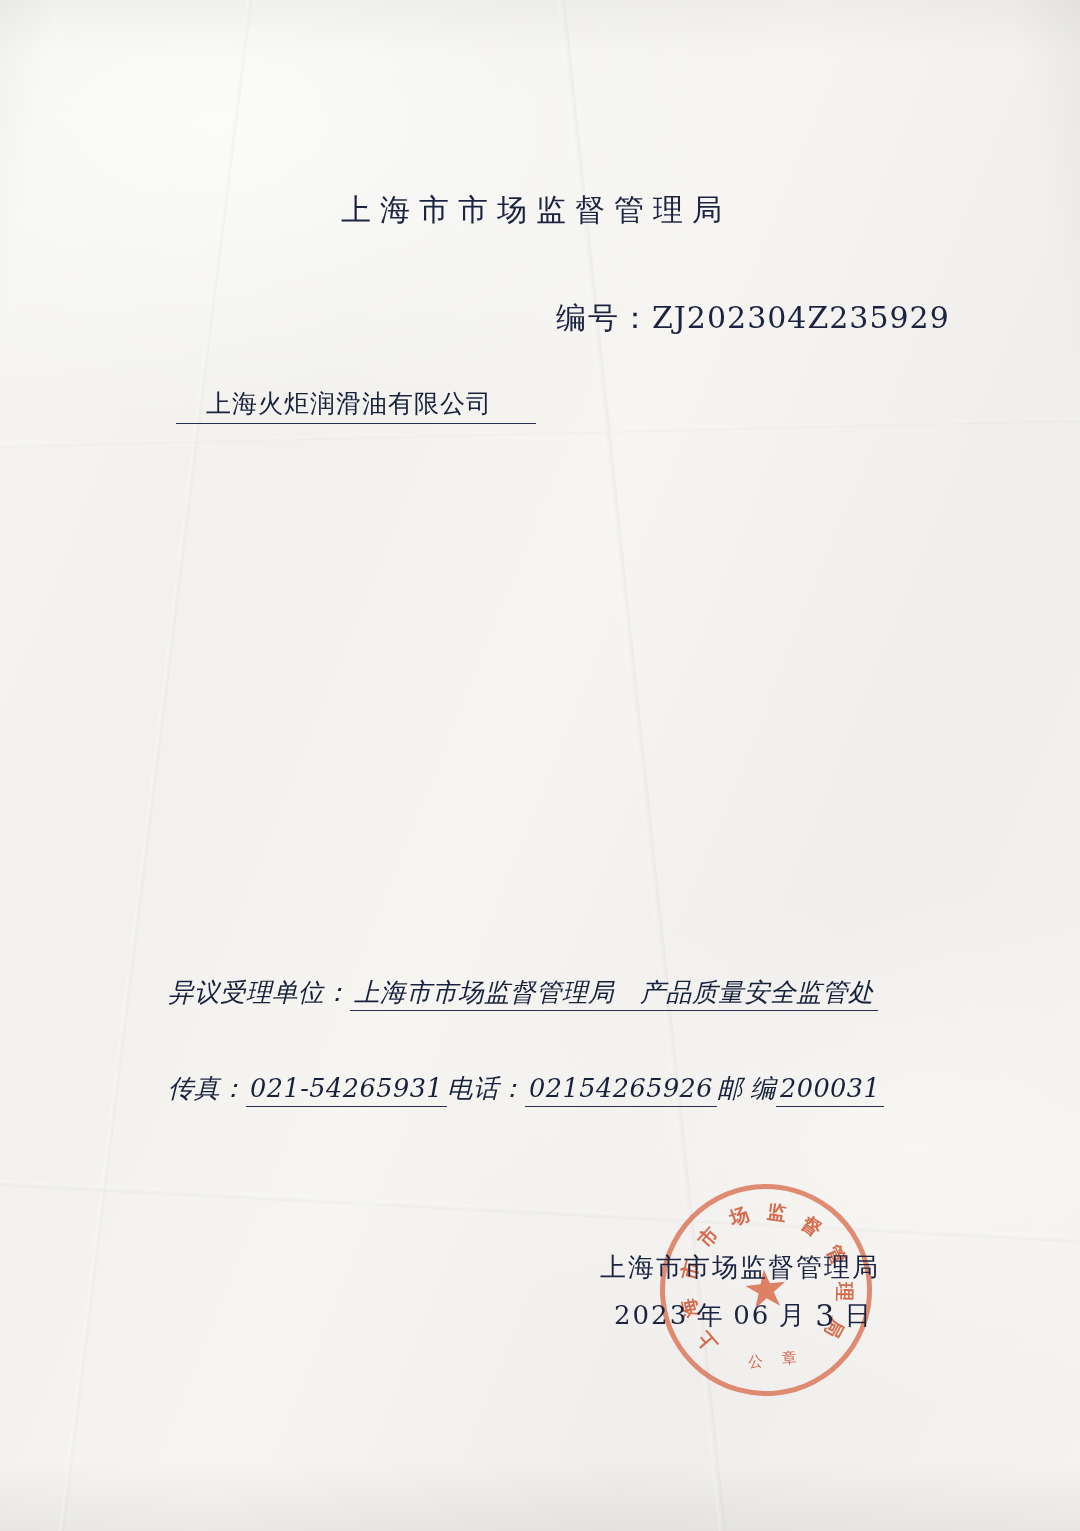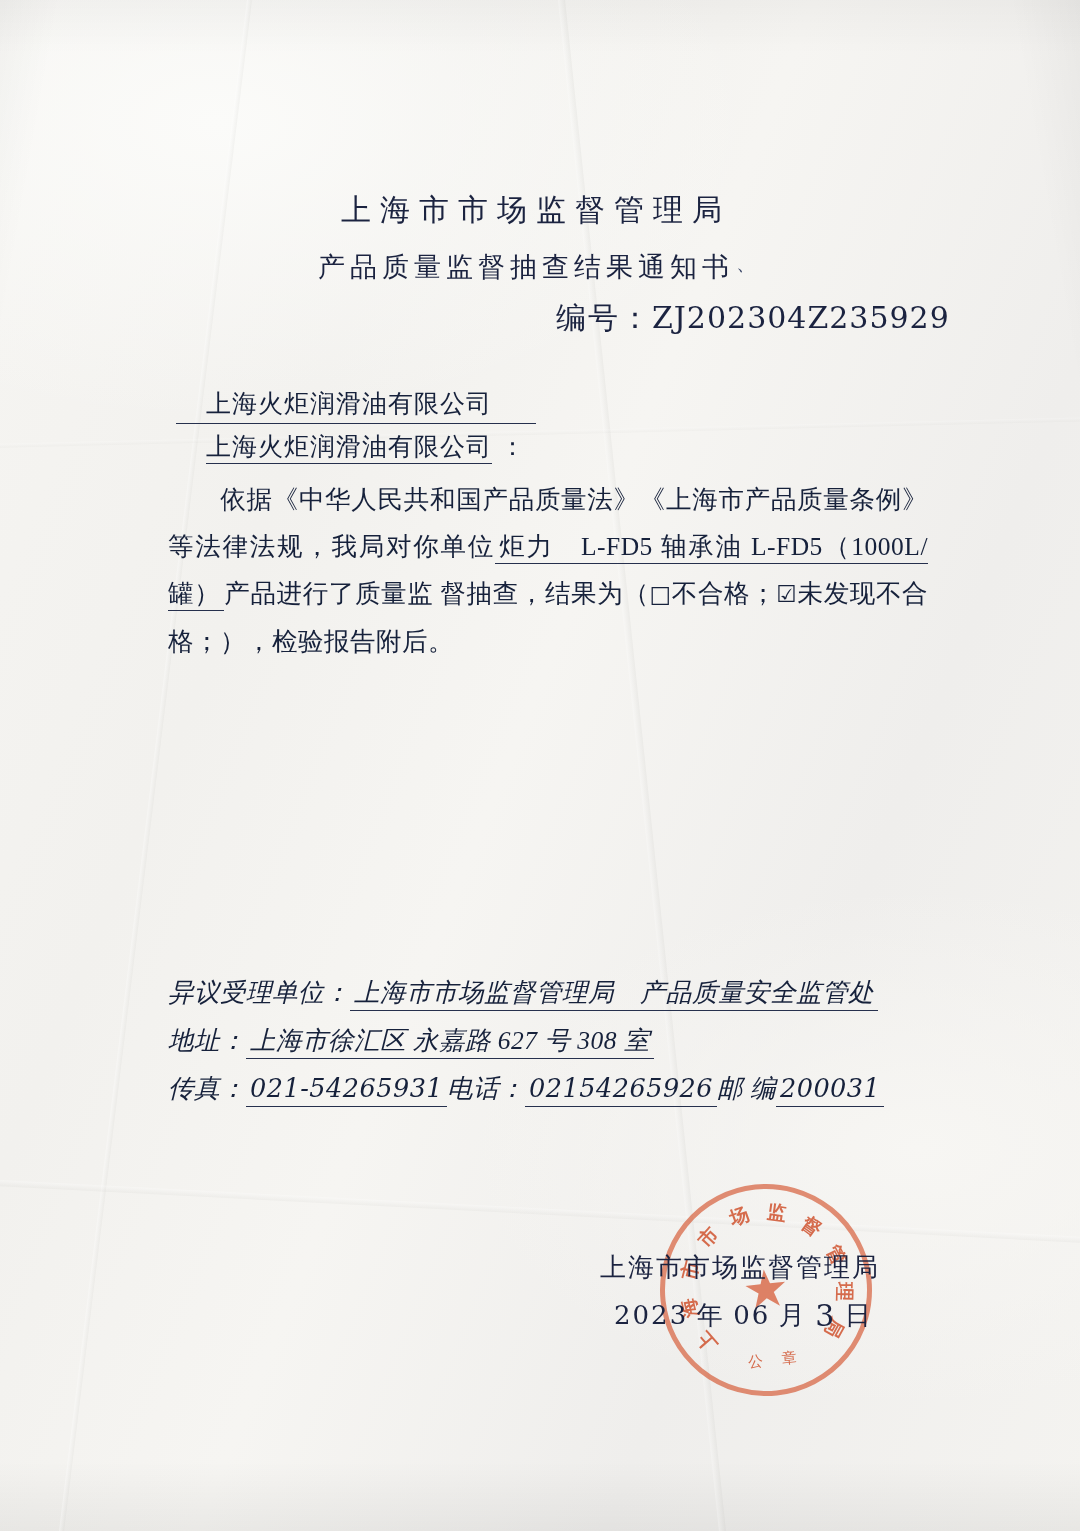--- a/index.html
+++ b/index.html
@@ -257,46 +257,34 @@
   <div class="crease c1"></div>
   <div class="crease c2"></div>
   <div class="crease c3"></div>
   <div class="crease c4"></div>
   <div class="crease c5"></div>
 
   <div class="content">
 
     <div class="title-main">上海市市场监督管理局</div>
 
-    <div class="title-sub">
-      <span>产品质量监督抽查结果通知书</span><span class="tail">、</span>
-    </div>
 
     <div class="doc-no">
       <span>编号：</span><span class="num">ZJ202304Z235929</span>
     </div>
 
     <div class="addressee1">上海火炬润滑油有限公司</div>
 
-    <div class="addressee2">
-      <span class="u">上海火炬润滑油有限公司</span><span class="colon">：</span>
-    </div>
-
-    <div class="body-block" id="para1">
-      <span class="indent"></span><span>依据《中华人民共和国产品质量法》《上海市产品质量条例》等法律法规，我局对你单位</span><span class="ul">炬力　L-FD5 轴承油 L-FD5（1000L/罐）</span><span>产品进行了质量监 督抽查，结果为（</span><span class="box">□</span><span>不合格；</span><span class="box">☑</span><span>未发现不合格；），检验报告附后。</span>
-    </div>
+
 
 
     <div class="contact" id="contact-line1">
       <span>异议受理单位：</span><span class="ul2">上海市市场监督管理局　产品质量安全监管处</span>
     </div>
 
-    <div class="contact" id="contact-line2">
-      <span>地址：</span><span class="ul2">上海市徐汇区 永嘉路 627 号 308 室</span>
-    </div>
 
     <div class="contact" id="contact-line3">
       <span>传真：</span><span class="ul2 latin">021-54265931</span><span>电话：</span><span class="ul2 latin">02154265926</span><span>邮 编</span><span class="ul2 latin">200031</span>
     </div>
 
     <div class="seal">
       <div class="ring"></div>
       <div class="arc-text" id="seal-arc">
           <span style="transform: translate(-63.8939px, 44.739px) rotate(-125deg) translate(-50%, -50%);">上</span>
           <span style="transform: translate(-77.3811px, 9.80601px) rotate(-97.2222deg) translate(-50%, -50%);">海</span>

